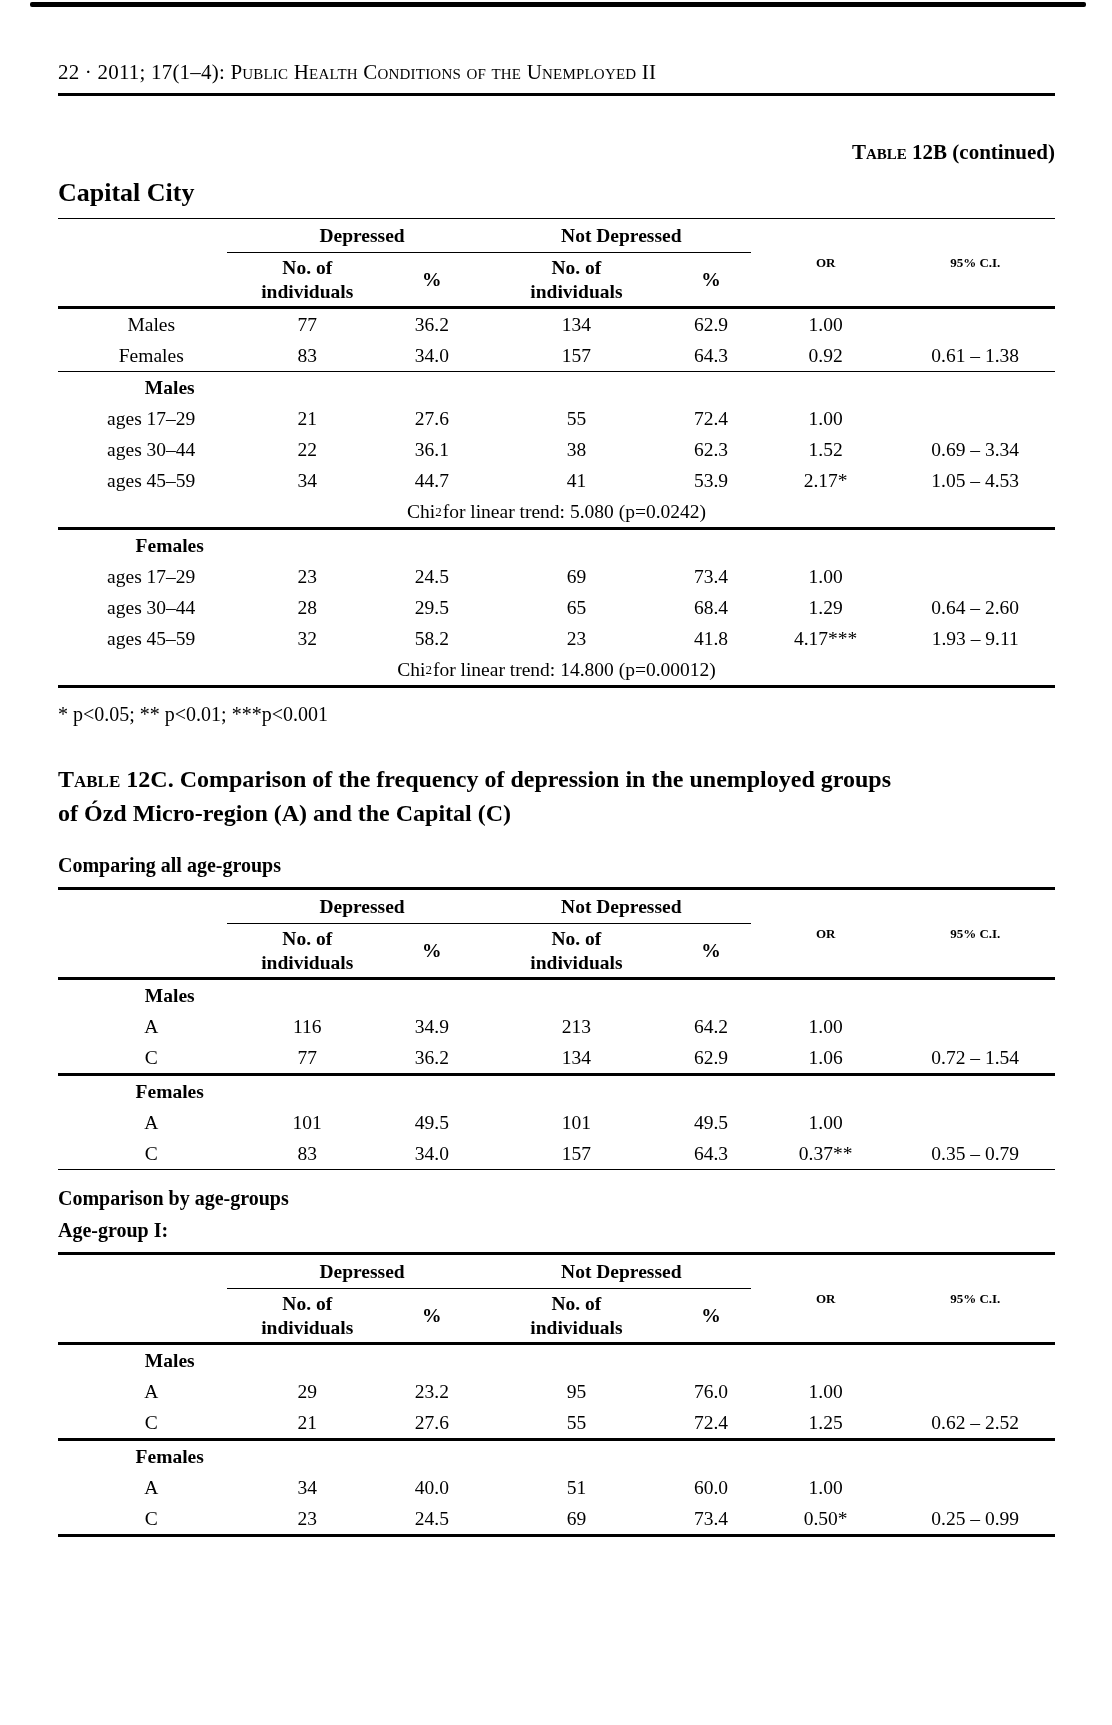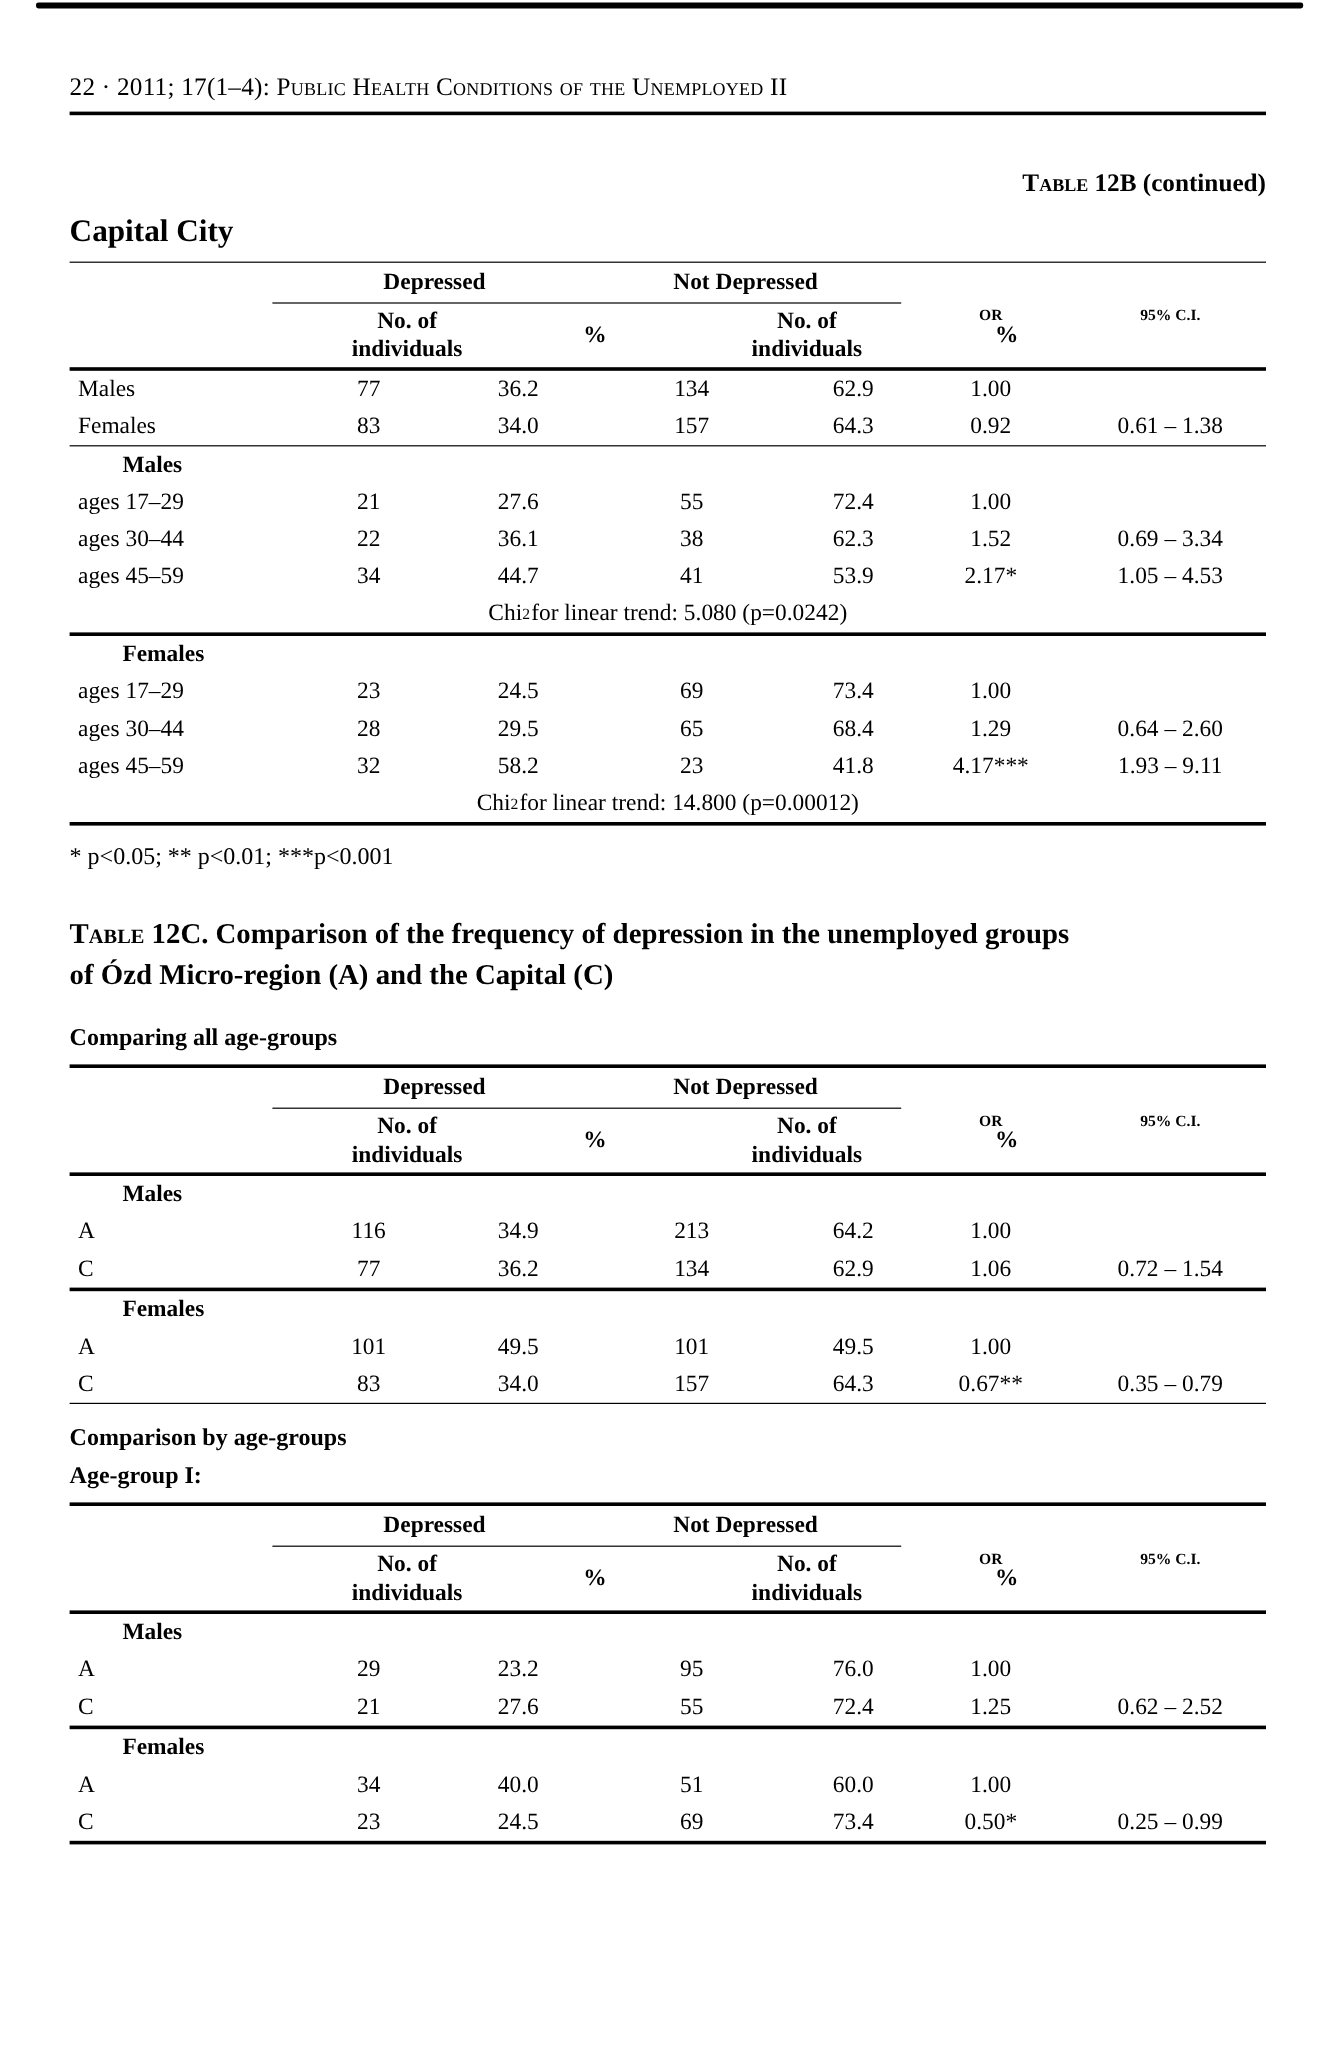--- a/index.html
+++ b/index.html
@@ -30,30 +30,30 @@
   
   .ptable{margin-top:10px;}
   .rule{height:0;border-top:1.6px solid #000;}
   .rule.thick{border-top:3px solid #000;}
   .thead{position:relative;}
   .grid7{display:grid;grid-template-columns:18% 14% 11% 18% 9% 14% 16%;}
   .span-row{height:33px;align-items:center;}
   .span-dep{grid-column:2/4;text-align:center;font-weight:bold;font-size:19.5px;}
   .span-nd{grid-column:4/6;text-align:center;font-weight:bold;font-size:19.5px;}
   .span-underline{margin-left:17%;width:52.5%;border-top:1.6px solid #000;height:0;}
-  .colhead-row{height:53px;align-items:center;gap:32px;}
+  .colhead-row{height:53px;align-items:center;}
   .nhead{white-space:pre-line;text-align:center;font-weight:bold;font-size:19.5px;line-height:24px;}
   .pcthead{text-align:center;font-weight:bold;font-size:19.5px;}
   .or-head,.ci-head{position:absolute;top:0;height:100%;display:flex;align-items:center;justify-content:center;font-weight:bold;font-size:13px;}
   .or-head{left:70%;width:14%;}
   .ci-head{left:84%;width:16%;}
 
   .t-row{height:31px;align-items:center;}
   .cell{text-align:center;font-size:19.5px;}
-  .cell.label{text-align:left;padding-left:7px;}
+  .cell.label{text-align:center;padding-left:7px;}
   .cell.sub{font-weight:bold;padding-left:44px;}
   .note-row{height:31px;display:flex;align-items:center;justify-content:center;font-size:19.5px;}
   .note-row sup{font-size:13px;line-height:0;vertical-align:super;margin-right:1px;}
 </style>
 </head>
 <body>
 
 <div class="scan-bar"></div>
 
 <div class="content">
@@ -242,21 +242,21 @@
           <div class="cell">49.5</div>
           <div class="cell">1.00</div>
           <div class="cell"></div>
         </div>
         <div class="grid7 t-row">
           <div class="cell label">C</div>
           <div class="cell">83</div>
           <div class="cell">34.0</div>
           <div class="cell">157</div>
           <div class="cell">64.3</div>
-          <div class="cell">0.67**</div>
+          <div class="cell">0.37**</div>
           <div class="cell">0.35 – 0.79</div>
         </div>
         <div class="rule "></div>
       </div>
   </div>
 
   <div class="subtitle mt17">Comparison by age-groups</div>
   <div class="subtitle mt9">Age-group I:</div>
 
   <div class="ptable">

